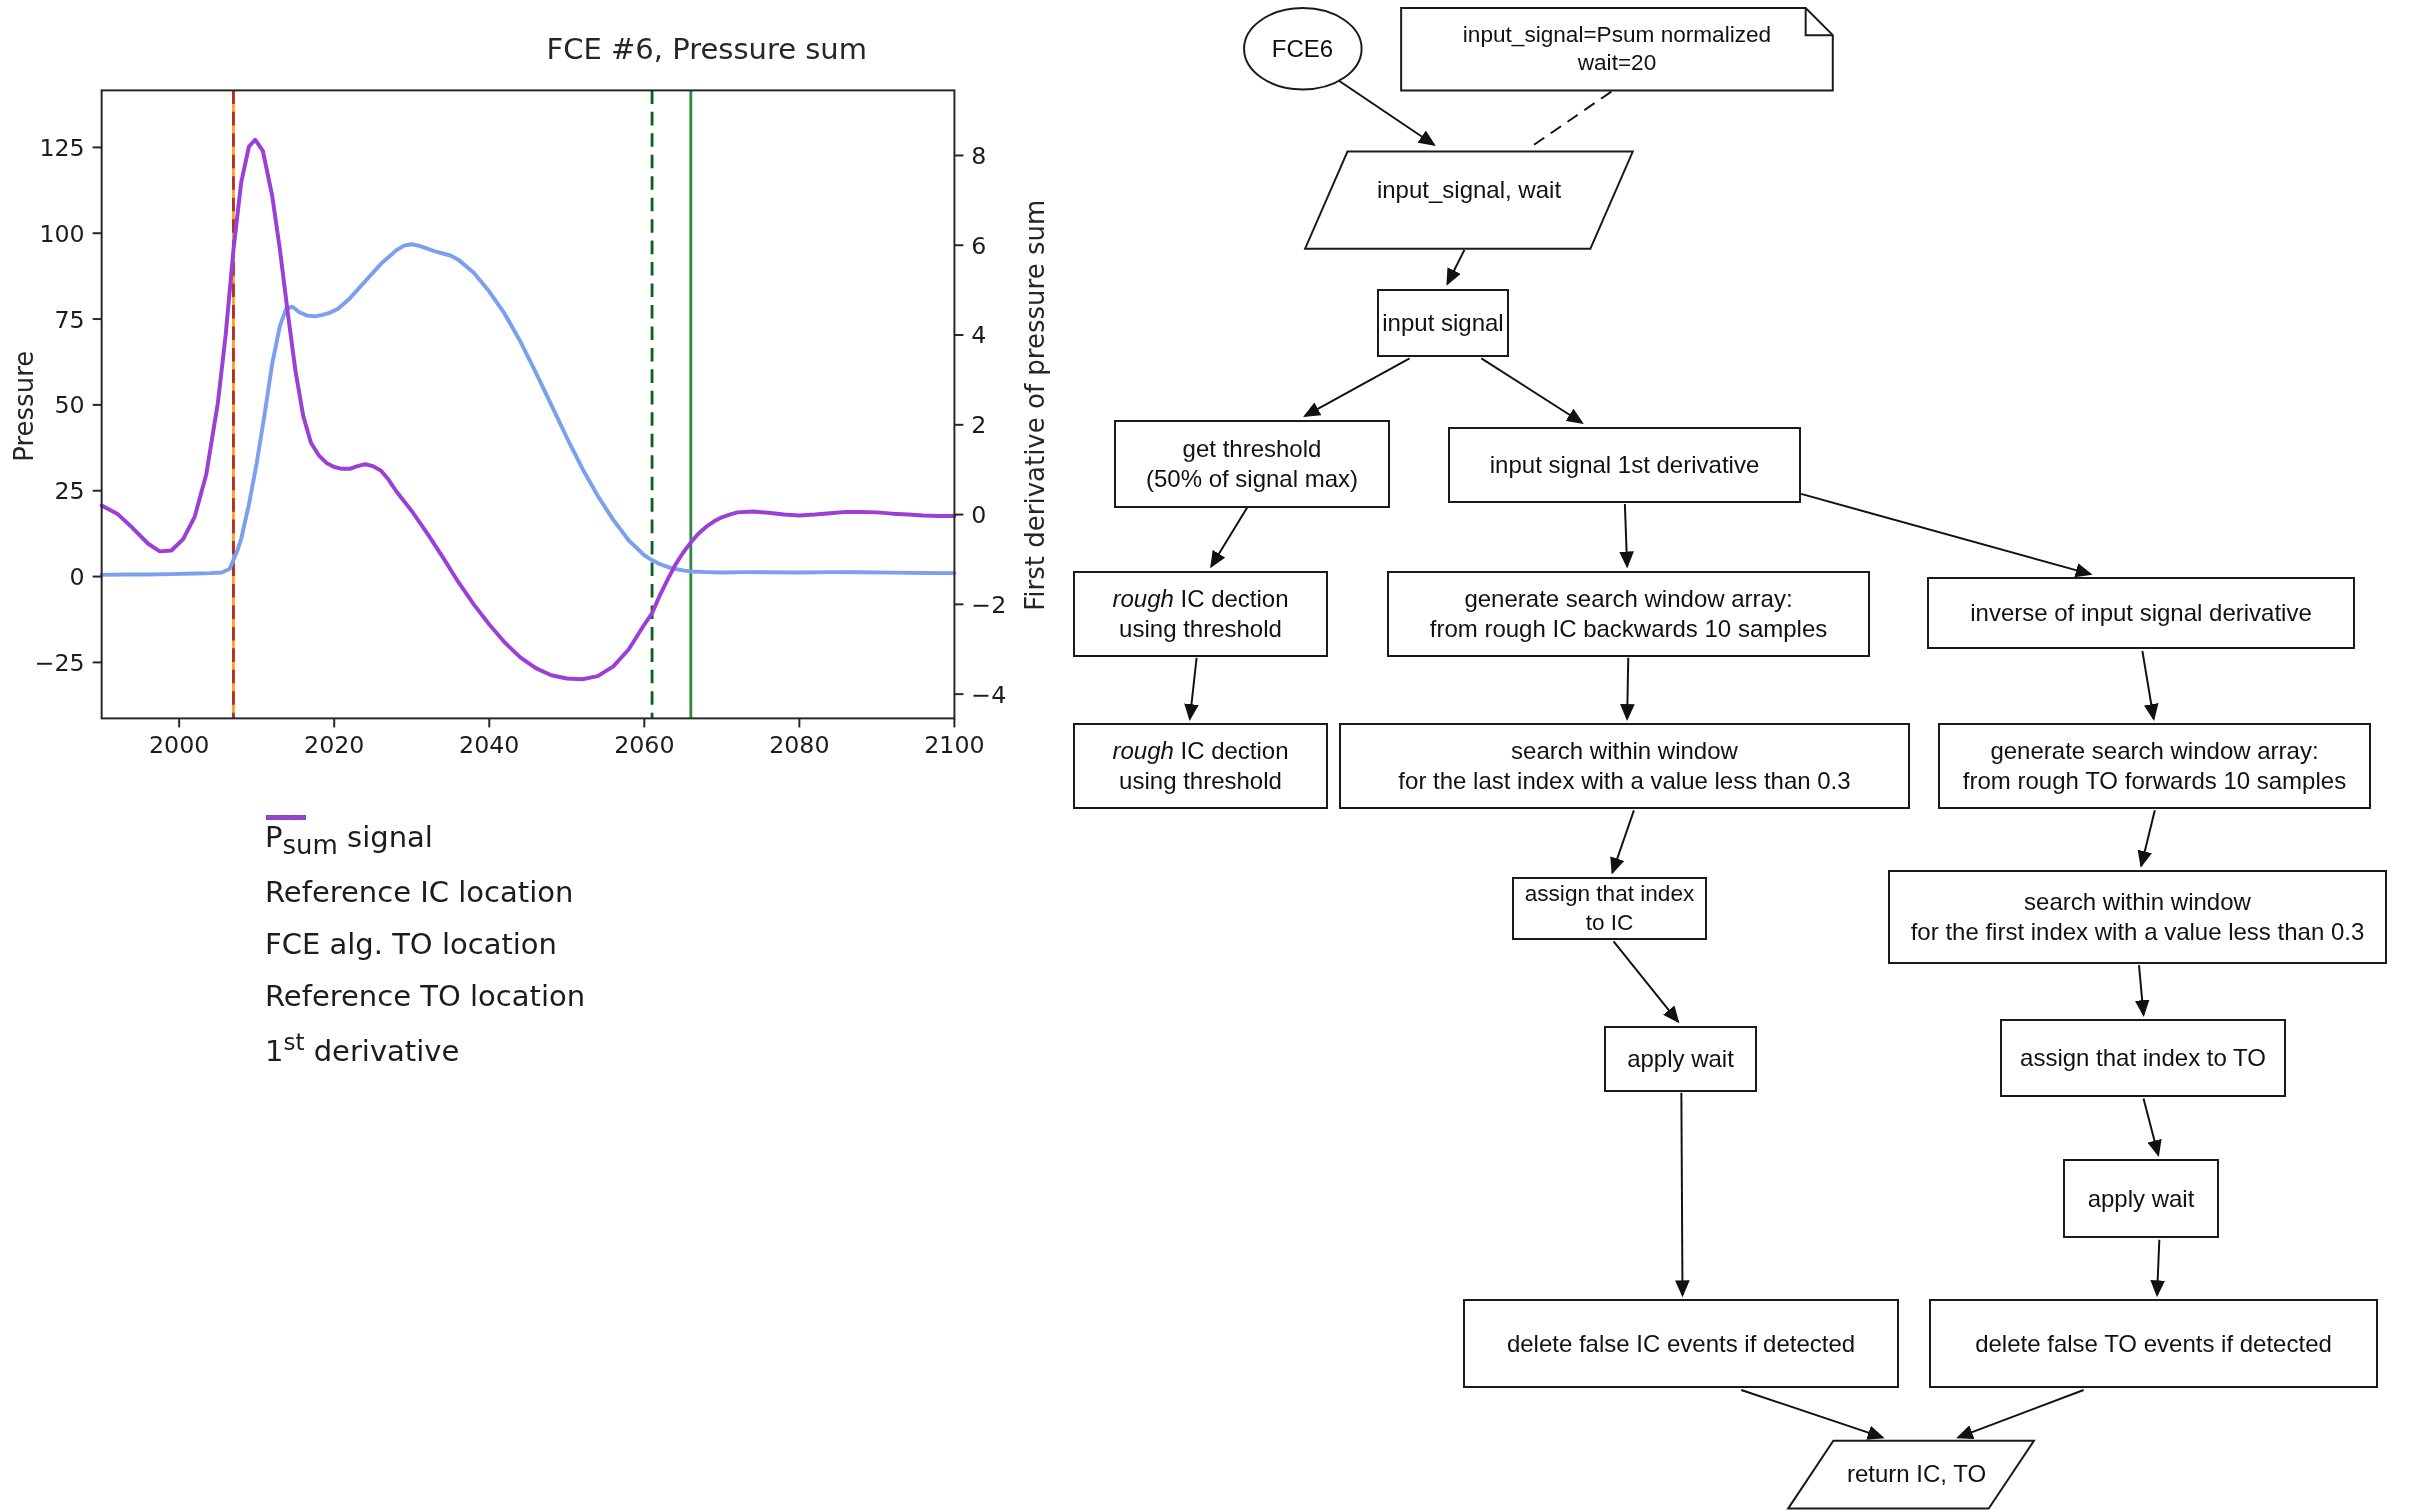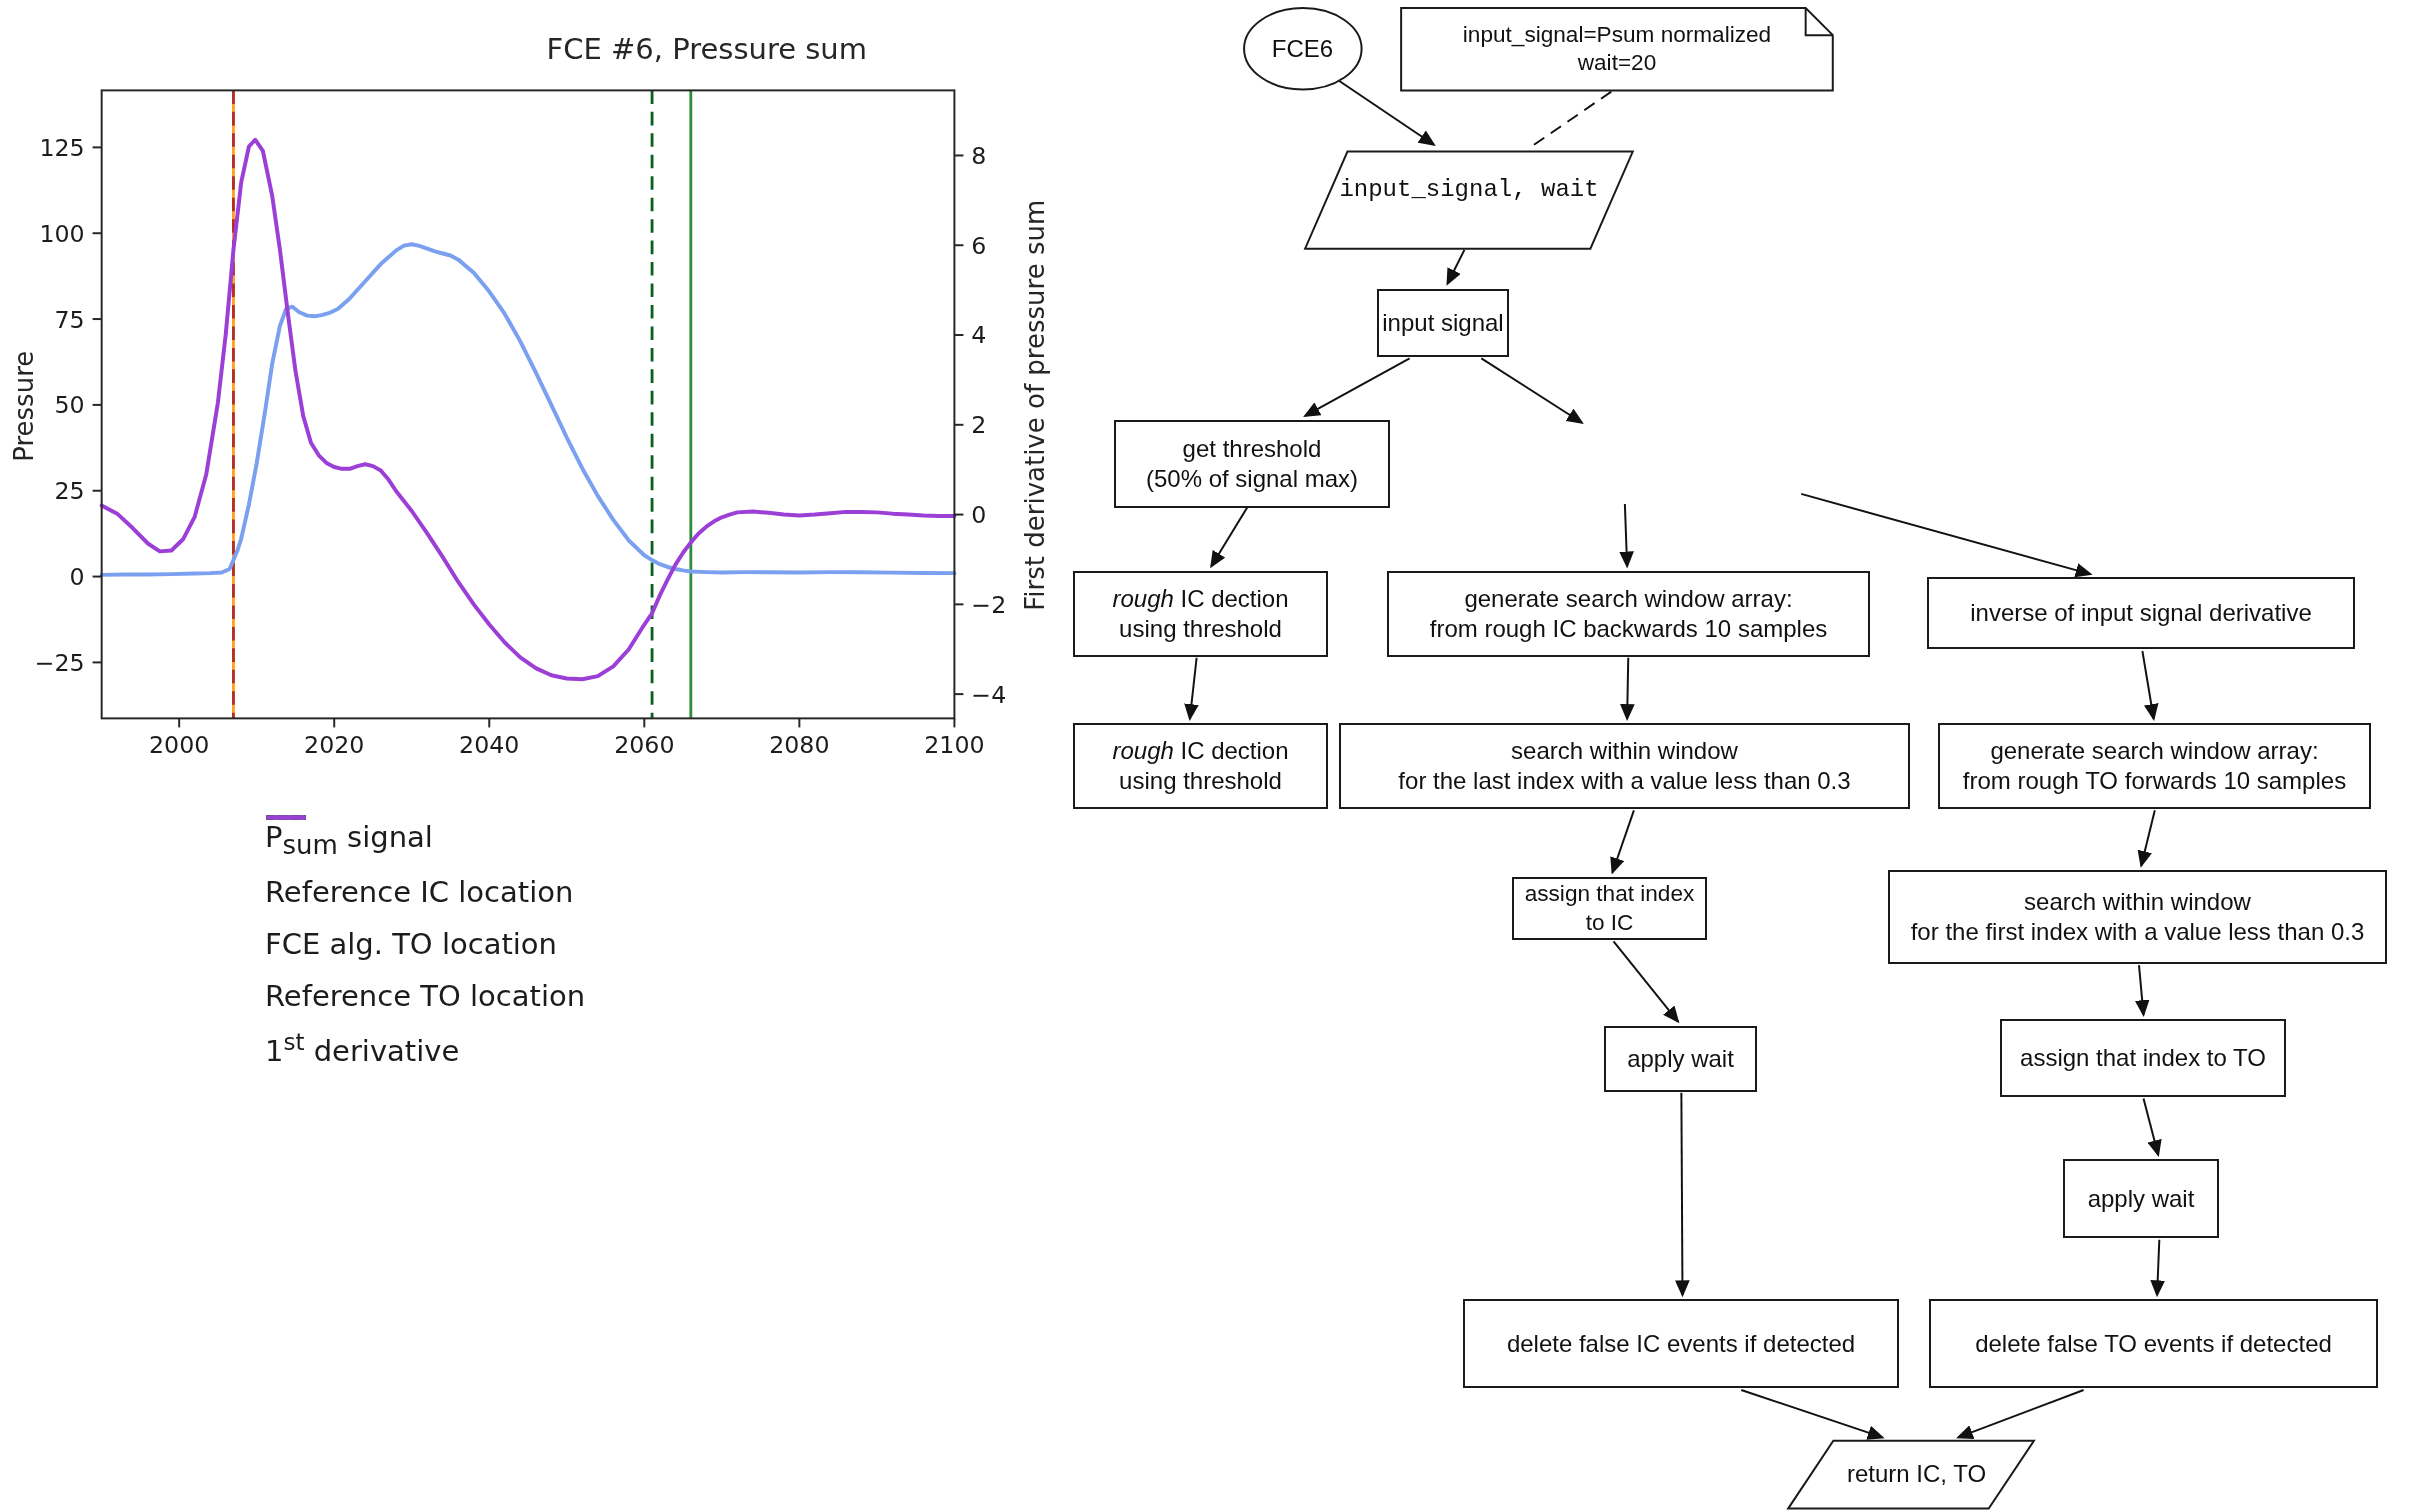--- a/index.html
+++ b/index.html
@@ -152,24 +152,25 @@
       <polygon points="2480,14 3196,14 3244,62 3244,160 2480,160"></polygon>
       <polyline points="3196,14 3196,62 3244,62" fill="none"></polyline>
       <polygon points="2385,268 2890,268 2815,440 2310,440"></polygon>
       <polygon points="3245,2550 3600,2550 3520,2670 3165,2670"></polygon>
     </g>
   </svg>
 
   <div class="fnode noborder" style="left:1244px;top:8px;width:117px;height:81px;">FCE6</div>
   <div class="fnode noborder" style="left:1401px;top:8px;width:432px;height:82px;font-size:22.6px;">input_signal=Psum normalized
 wait=20</div>
-  <div class="fnode noborder" style="left:1305px;top:151px;width:328px;height:77px;font-family:Liberation Mono, monospace;">input_signal, wait</div>
+  <div class="fnode noborder" style="left:1305px;top:151px;width:328px;height:77px;">input_signal, wait</div>
   <div class="fnode" style="left:1377px;top:289px;width:132px;height:68px;">input signal</div>
   <div class="fnode" style="left:1114px;top:420px;width:276px;height:88px;">get threshold
 (50% of signal max)</div>
+  <div class="fnode" style="left:1448px;top:427px;width:353px;height:76px;">input signal 1st derivative</div>
   <div class="fnode" style="left:1073px;top:571px;width:255px;height:86px;"><span style="white-space:pre-line;"><i>rough</i><span> IC dection
 using threshold</span></span></div>
   <div class="fnode" style="left:1387px;top:571px;width:483px;height:86px;">generate search window array:
 from rough IC backwards 10 samples</div>
   <div class="fnode" style="left:1927px;top:577px;width:428px;height:72px;">inverse of input signal derivative</div>
   <div class="fnode" style="left:1073px;top:723px;width:255px;height:86px;"><span style="white-space:pre-line;"><i>rough</i><span> IC dection
 using threshold</span></span></div>
   <div class="fnode" style="left:1339px;top:723px;width:571px;height:86px;">search within window
 for the last index with a value less than 0.3</div>
   <div class="fnode" style="left:1938px;top:723px;width:433px;height:86px;">generate search window array:

